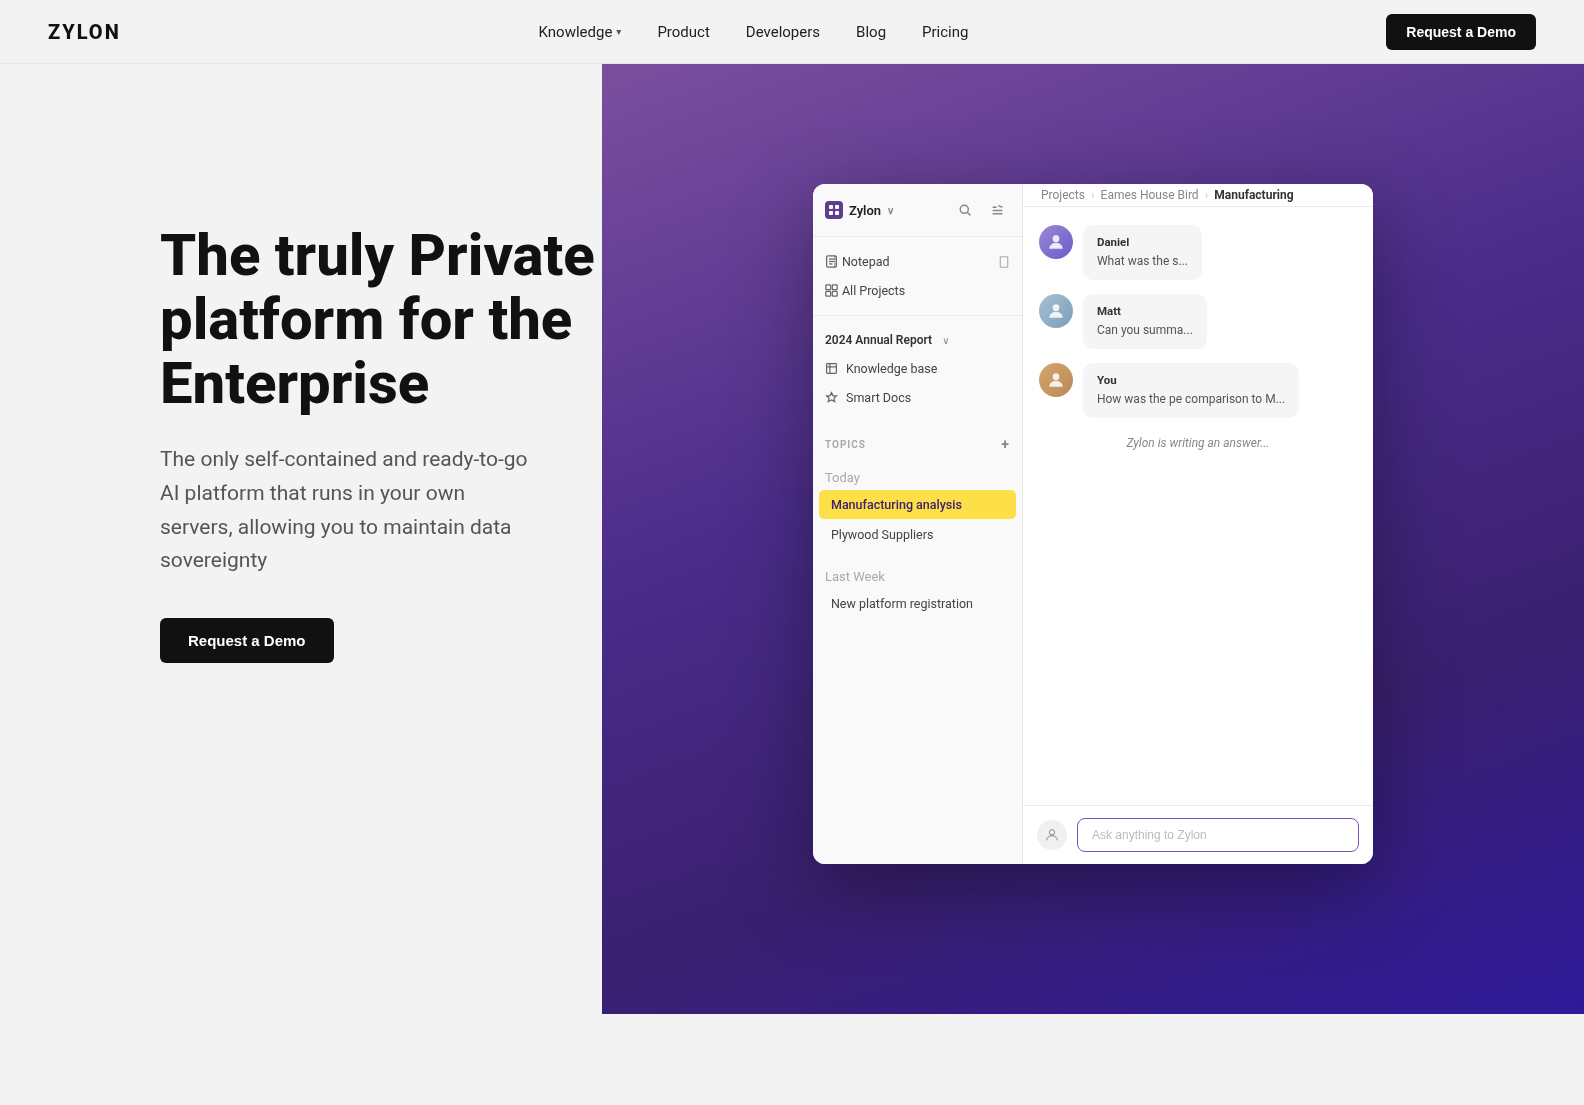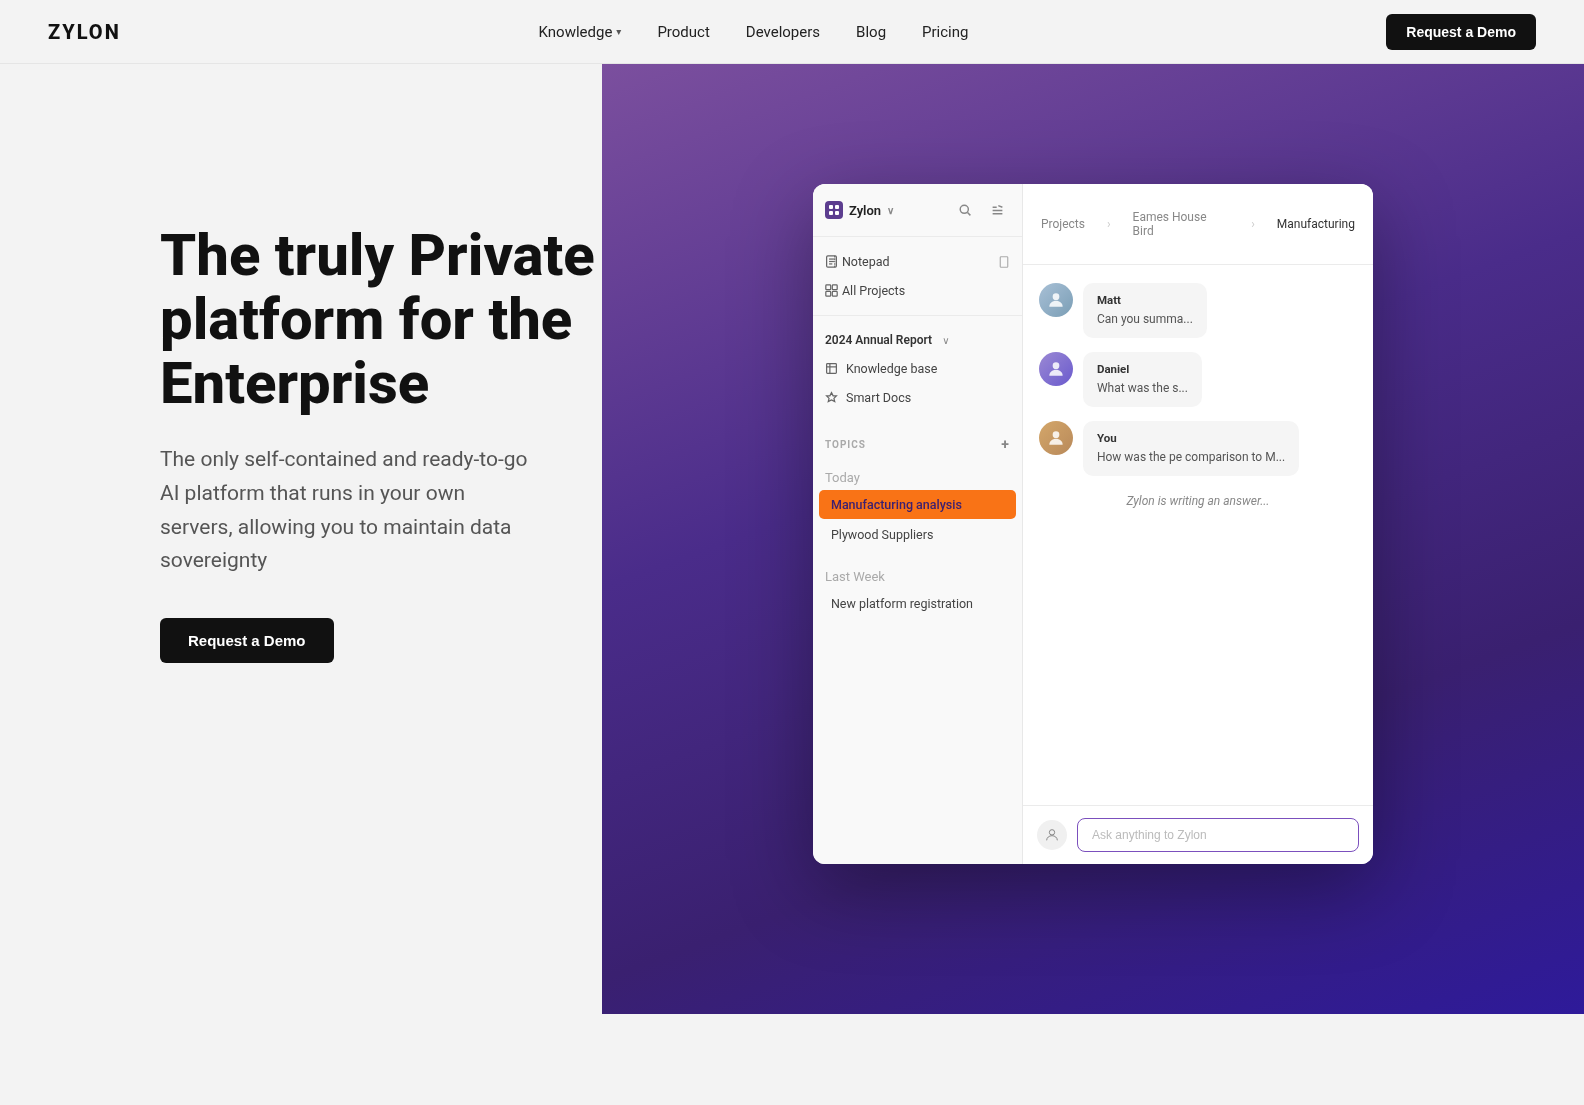--- a/index.html
+++ b/index.html
@@ -221,48 +221,48 @@
     }
     .sidebar-topic-item {
       padding: 7px 12px;
       font-size: 12.5px;
       color: #444;
       cursor: pointer;
       border-radius: 5px;
       margin: 1px 6px;
     }
     .sidebar-topic-item.active {
-      background: #f97316;
+      background: #fde047;
       color: #3d2070;
       font-weight: 500;
     }
 
     
     .main-content {
       flex: 1;
       display: flex;
       flex-direction: column;
       background: #fff;
       overflow: hidden;
     }
     .breadcrumb {
       display: flex;
       align-items: center;
-      gap: 22px;
-      padding: 26px 18px;
+      gap: 6px;
+      padding: 4px 18px;
       font-size: 12px;
       color: #888;
       border-bottom: 1px solid #ebebeb;
     }
     .breadcrumb-sep {
       color: #ccc;
     }
     .breadcrumb-current {
       color: #333;
-      font-weight: 400;
+      font-weight: 700;
     }
 
     
     .chat-area {
       flex: 1;
       overflow-y: auto;
       padding: 18px 16px;
       display: flex;
       flex-direction: column;
       gap: 14px;
@@ -505,42 +505,42 @@
           <span>Projects</span>
           <span class="breadcrumb-sep">›</span>
           <span>Eames House Bird</span>
           <span class="breadcrumb-sep">›</span>
           <span class="breadcrumb-current">Manufacturing</span>
         </div>
 
         <div class="chat-area">
 
           <div class="chat-message">
+            <div class="chat-avatar avatar-daniel">
+              <svg width="20" height="20" viewBox="0 0 24 24" fill="rgba(255,255,255,0.85)">
+                <circle cx="12" cy="8" r="4"></circle>
+                <path d="M4 20c0-4 3.6-7 8-7s8 3 8 7"></path>
+              </svg>
+            </div>
+            <div class="chat-bubble">
+              <div class="chat-name">Daniel</div>
+              <div class="chat-text">What was the s...</div>
+            </div>
+          </div>
+
+          <div class="chat-message">
             <div class="chat-avatar avatar-matt">
               <svg width="20" height="20" viewBox="0 0 24 24" fill="rgba(255,255,255,0.85)">
                 <circle cx="12" cy="8" r="4"></circle>
                 <path d="M4 20c0-4 3.6-7 8-7s8 3 8 7"></path>
               </svg>
             </div>
             <div class="chat-bubble">
               <div class="chat-name">Matt</div>
               <div class="chat-text">Can you summa...</div>
-            </div>
-          </div>
-
-          <div class="chat-message">
-            <div class="chat-avatar avatar-daniel">
-              <svg width="20" height="20" viewBox="0 0 24 24" fill="rgba(255,255,255,0.85)">
-                <circle cx="12" cy="8" r="4"></circle>
-                <path d="M4 20c0-4 3.6-7 8-7s8 3 8 7"></path>
-              </svg>
-            </div>
-            <div class="chat-bubble">
-              <div class="chat-name">Daniel</div>
-              <div class="chat-text">What was the s...</div>
             </div>
           </div>
 
           <div class="chat-message">
             <div class="chat-avatar avatar-you">
               <svg width="20" height="20" viewBox="0 0 24 24" fill="rgba(255,255,255,0.85)">
                 <circle cx="12" cy="8" r="4"></circle>
                 <path d="M4 20c0-4 3.6-7 8-7s8 3 8 7"></path>
               </svg>
             </div>

